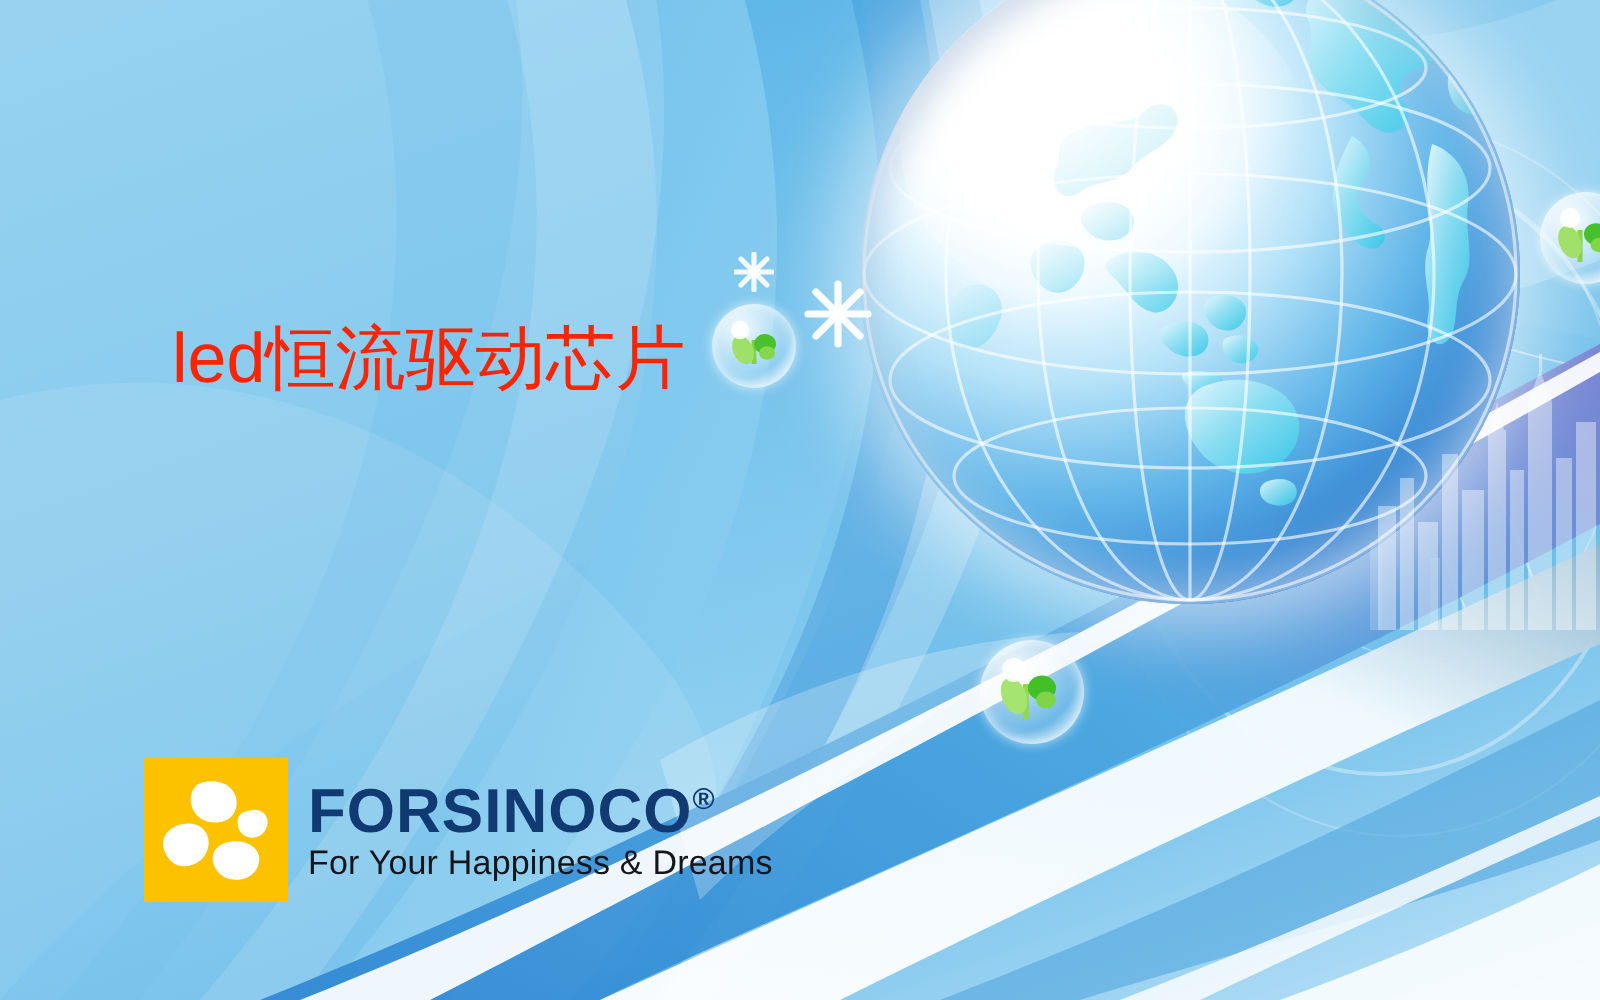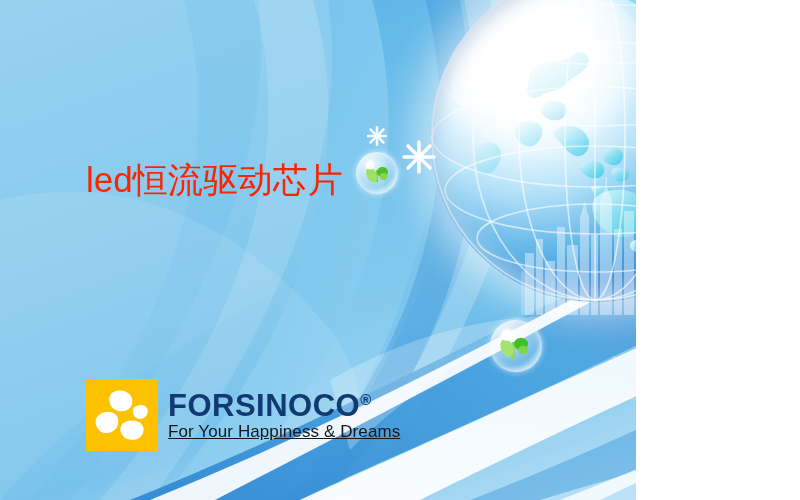--- a/index.html
+++ b/index.html
@@ -2,21 +2,21 @@
 <html><head>
 <meta charset="utf-8">
 <title>LED Banner</title>
 <style>
   * { margin:0; padding:0; box-sizing:border-box; }
   html,body{ background:#fff; }
   body{ font-family:"Liberation Sans", sans-serif; }
 
   #stage{
     position:relative;
-    width:636px; height:500px;
+    width:800px; height:500px;
     overflow:hidden;
     background:linear-gradient(160deg,#a6d9f3 0%,#8ecdef 35%,#6bbdea 70%,#bfe3f7 100%);
   }
 
   
   .bgsvg{ position:absolute; inset:0; width:800px; height:500px; display:block; }
 
   
   #globe{
     position:absolute; left:430px; top:-28px;
@@ -59,39 +59,38 @@
     font-size:35px; line-height:1.0;
     letter-spacing:0px;
     font-family:"Liberation Sans","DejaVu Sans",sans-serif;
     white-space:nowrap;
   }
   #headline .l1{ display:block; }
   #headline .l2{ display:block; margin-top:36px; margin-left:14px; }
 
   
   #logo{
-    position:absolute; left:86px; top:379px;
+    position:absolute; left:72px; top:379px;
     display:flex; align-items:center;
   }
   #logo-mark{
     width:72px; height:72px; flex:0 0 auto;
     background:#fcc200;
   }
   #logo-text{ margin-left:10px; }
   #logo-name{
     font-size:31px; font-weight:bold; color:#123a72;
     letter-spacing:.5px; line-height:1.0;
     font-family:"Liberation Sans",sans-serif;
   }
   #logo-name sup{ font-size:15px; vertical-align:super; font-weight:bold; }
   #logo-tag{
     font-size:17px; color:#14161c; line-height:1.05; margin-top:2px;
     letter-spacing:.1px;
     font-family:"Liberation Sans",sans-serif;
-    text-decoration:underline;
   }
 </style>
 </head>
 <body>
 
 <div id="stage">
 
   <svg class="bgsvg" viewBox="0 0 800 500" preserveAspectRatio="none">
     <defs>
       <linearGradient id="gA" x1="0" y1="0" x2="1" y2="1">

